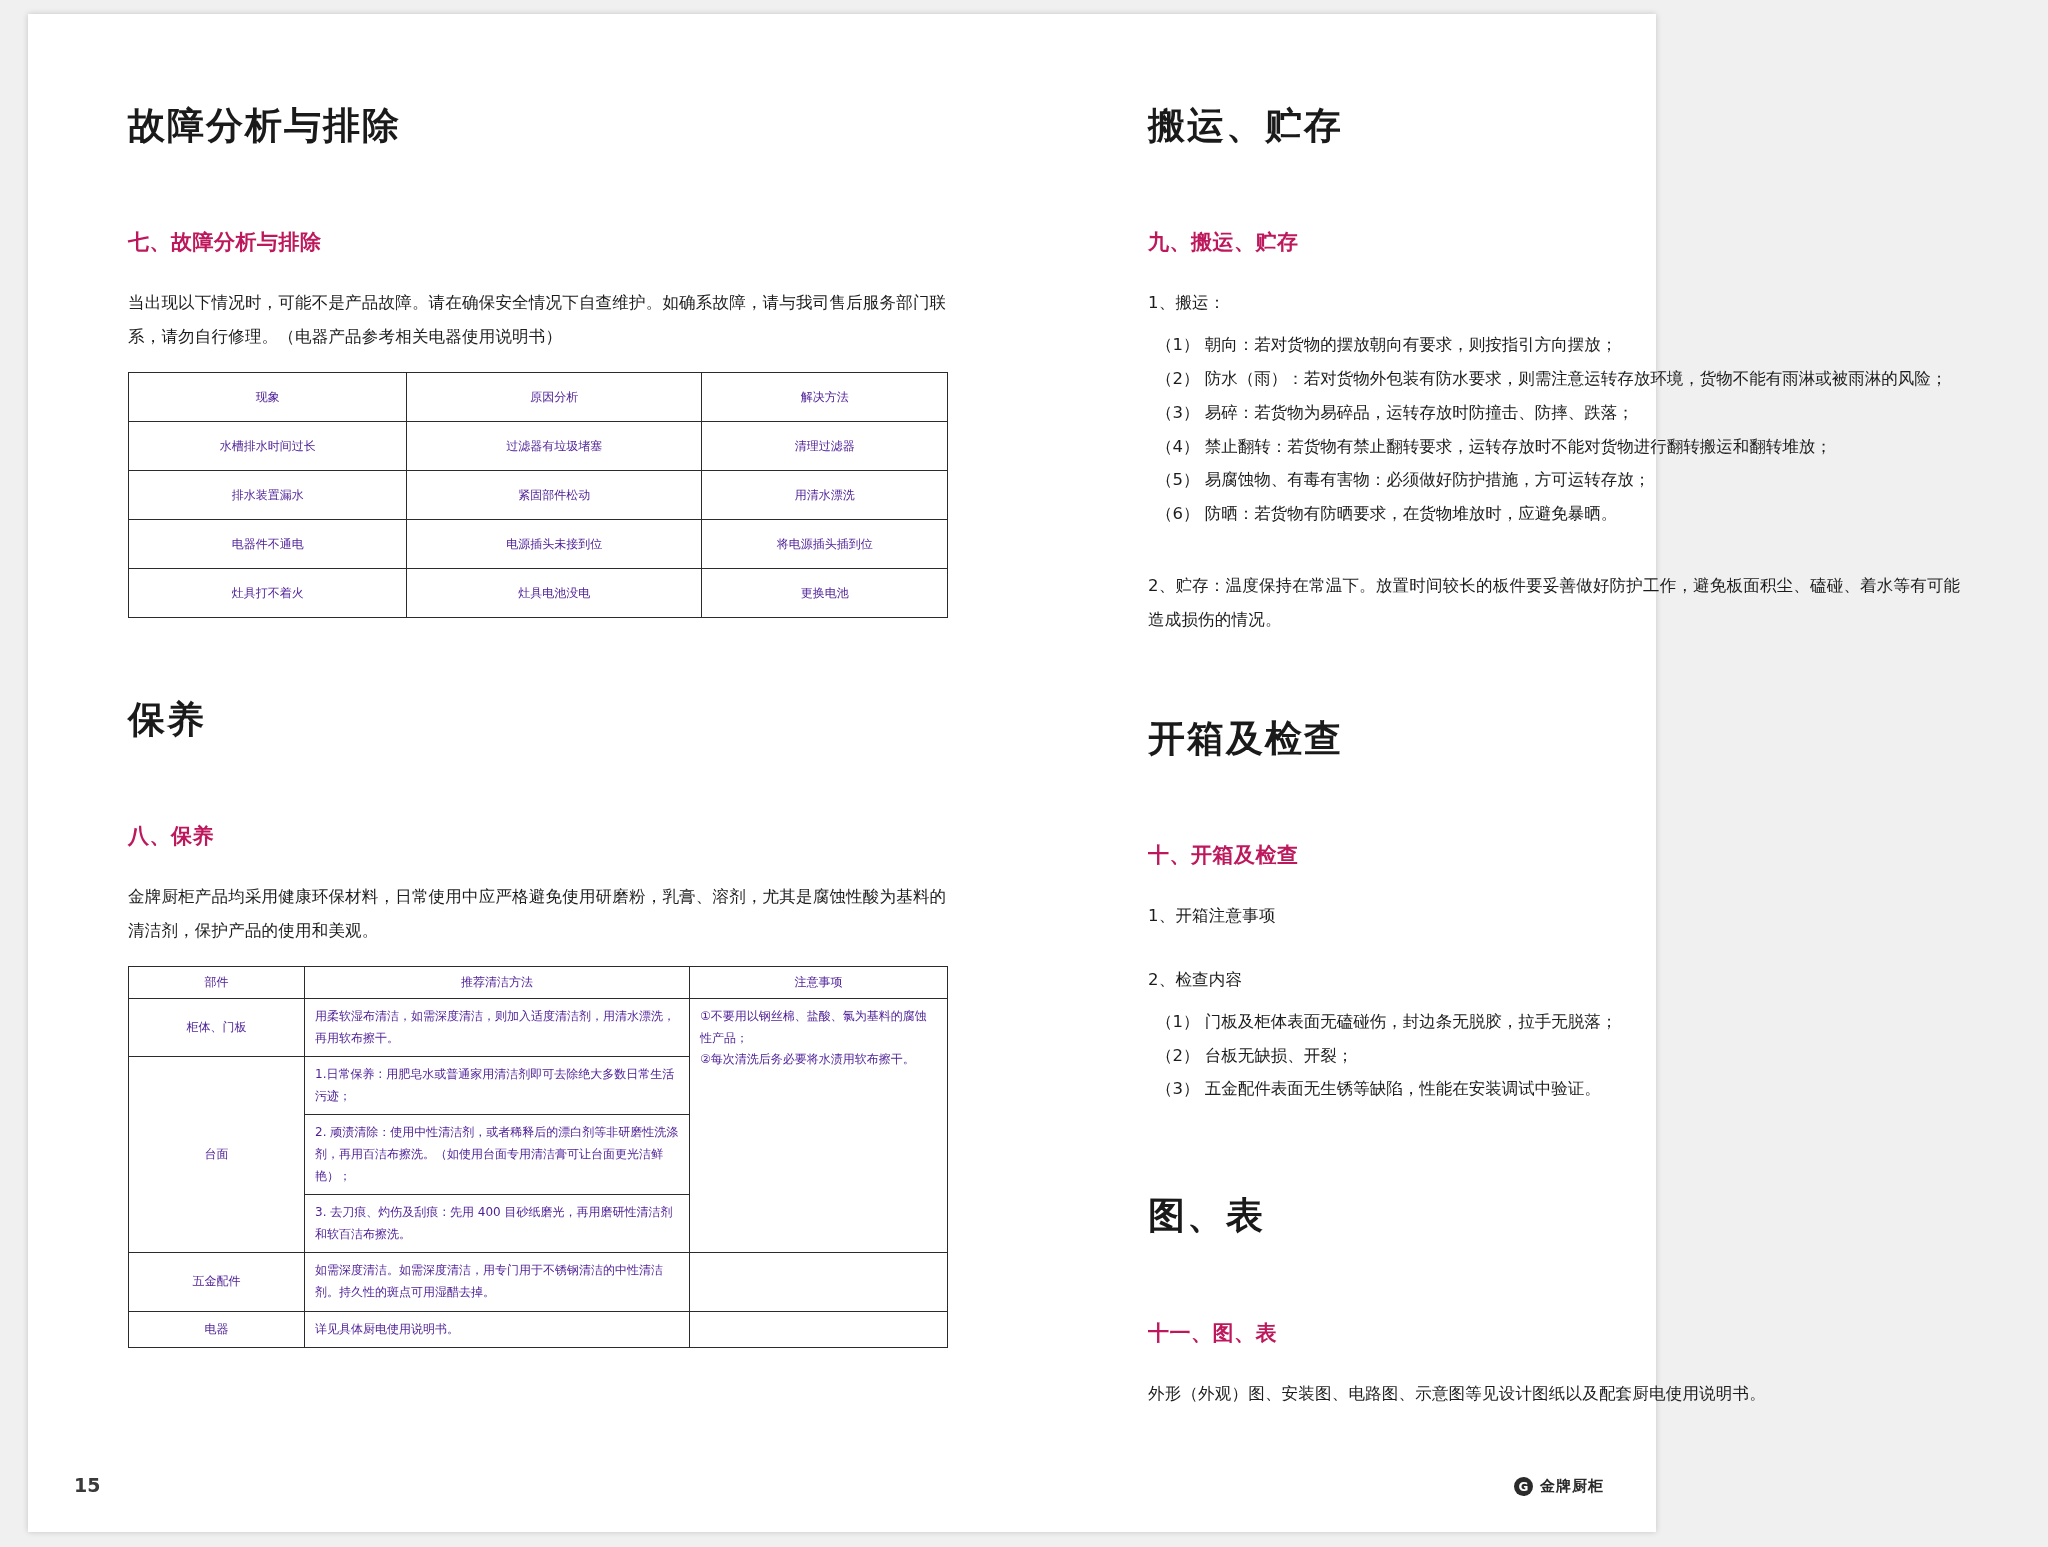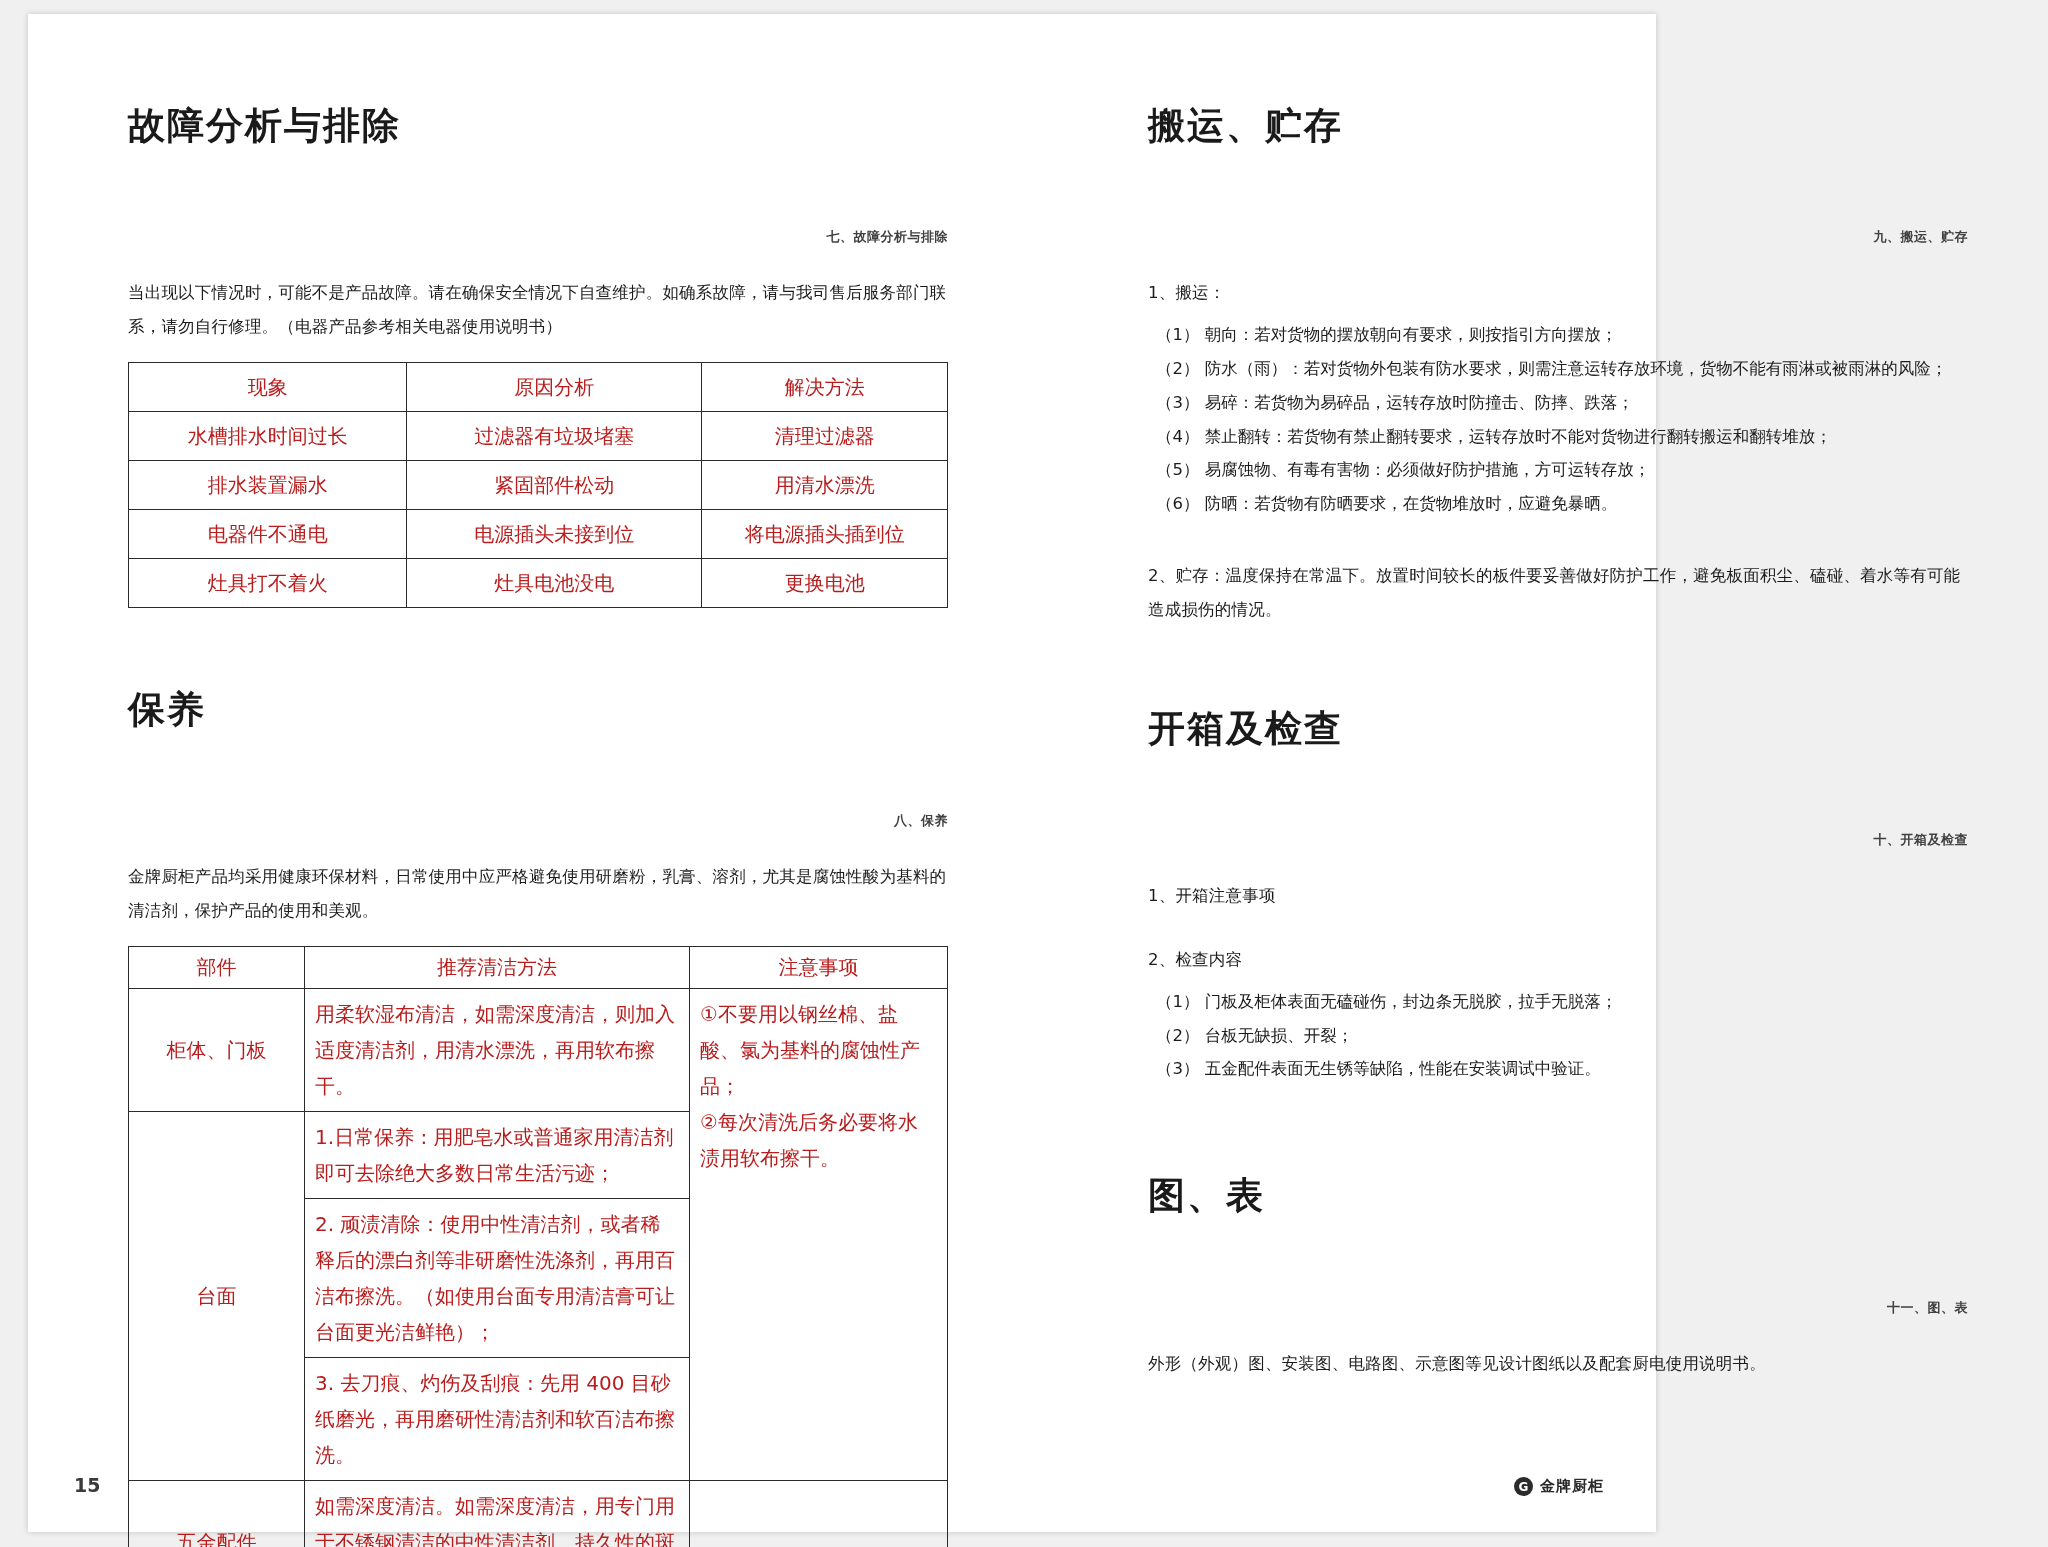--- a/index.html
+++ b/index.html
@@ -44,42 +44,41 @@
 
   h1.big-title {
     font-size: 37px;
     font-weight: 700;
     color: #1a1a1a;
     margin: 0 0 0 0;
     letter-spacing: 2px;
     line-height: 1.2;
   }
   .sec-head {
-    font-size: 13px;
-    font-weight: 700;
-    color: #404040;
+    font-size: 21px;
+    font-weight: 700;
+    color: #be185d;
     letter-spacing: 0.5px;
-    text-align: right;
   }
   p.body {
     font-size: 16.5px;
     line-height: 2.05;
     color: #1c1c1c;
     margin: 0;
     letter-spacing: 0.2px;
   }
   .gap-xl { height: 80px; }
   .gap-md { height: 30px; }
   .gap-sm { height: 18px; }
 
   table.doc {
     border-collapse: collapse;
     width: 100%;
-    font-size: 20px;
-    color: #b91c1c;
+    font-size: 12px;
+    color: #4c1d95;
     table-layout: fixed;
   }
   table.doc td, table.doc th {
     border: 1px solid #2b2b2b;
     padding: 7px 10px;
     vertical-align: middle;
     font-weight: normal;
   }
   table.doc th {
     text-align: center;

